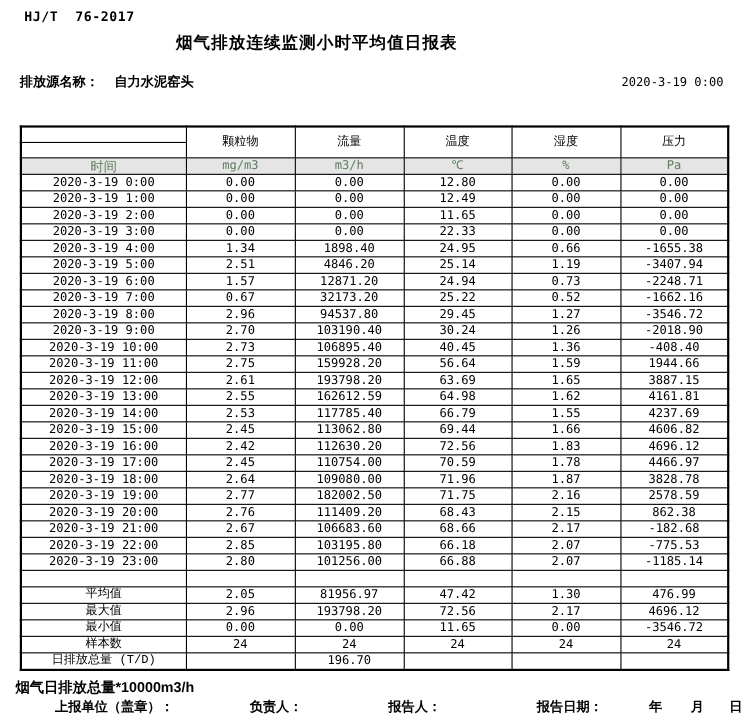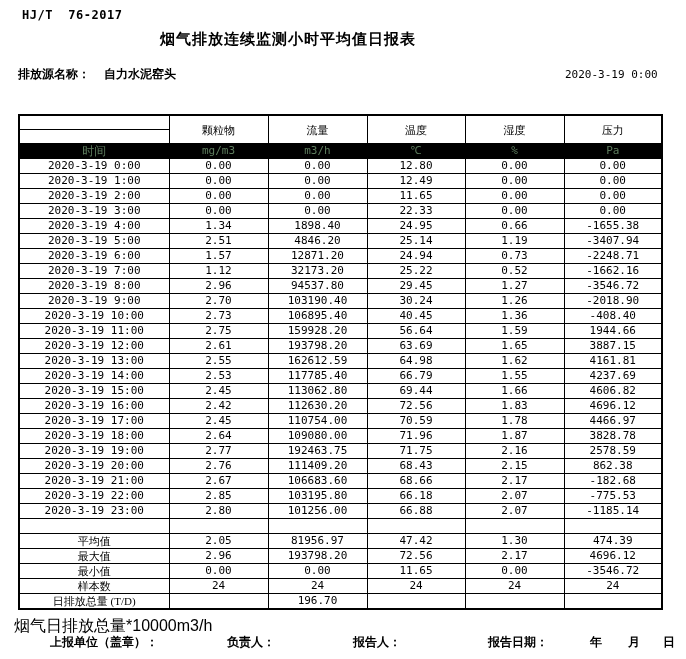--- a/index.html
+++ b/index.html
@@ -18,25 +18,25 @@
     border-collapse:collapse;table-layout:fixed;
     border:2px solid #000;
     font-family:"DejaVu Sans Mono", monospace;
   }
   table.report-table td, table.report-table th{
     border:1px solid #000;text-align:center;vertical-align:middle;
     padding:0;font-weight:normal;font-size:11px;height:14px;line-height:14px;
     overflow:hidden;
   }
   tr.head-sub td{height:13px;line-height:13px;}
-  th.param-head{font-size:12px;font-family:Liberation Serif, serif;}
-  tr.unit-row td{background:#000000;color:#5e7d5e;height:14px;line-height:14px;margin-left:48px;}
+  th.param-head{font-size:12px;font-family:Liberation Mono, monospace;}
+  tr.unit-row td{background:#e5e5e5;color:#5e7d5e;height:14px;line-height:14px;margin-left:48px;}
   tr.unit-row td.time-head{font-size:12px;}
-  td.label-cell{font-family:Liberation Serif, serif;}
-  .footer-note{left:14px;top:616px;font-weight:normal;font-size:16px;}
+  td.label-cell{font-family:Liberation Mono, monospace;}
+  .footer-note{left:14px;top:616px;font-weight:bold;font-size:13px;}
   .footer-line{top:634px;font-weight:bold;font-size:12px;}
   .f-unit{left:14px;margin-left:36px;}
   .f-resp{left:227px;}
   .f-reporter{left:353px;font-family:Liberation Serif, serif;}
   .f-date{left:488px;}
   .f-year{left:590px;}
   .f-month{left:628px;}
   .f-day{left:663px;}
 </style>
 </head>
@@ -129,21 +129,21 @@
       <tr>
         <td>2020-3-19 6:00</td>
         <td>1.57</td>
         <td>12871.20</td>
         <td>24.94</td>
         <td>0.73</td>
         <td>-2248.71</td>
       </tr>
       <tr>
         <td>2020-3-19 7:00</td>
-        <td>1.12</td>
+        <td>0.67</td>
         <td>32173.20</td>
         <td>25.22</td>
         <td>0.52</td>
         <td>-1662.16</td>
       </tr>
       <tr>
         <td>2020-3-19 8:00</td>
         <td>2.96</td>
         <td>94537.80</td>
         <td>29.45</td>
@@ -226,21 +226,21 @@
         <td>2020-3-19 18:00</td>
         <td>2.64</td>
         <td>109080.00</td>
         <td>71.96</td>
         <td>1.87</td>
         <td>3828.78</td>
       </tr>
       <tr>
         <td>2020-3-19 19:00</td>
         <td>2.77</td>
-        <td>192463.75</td>
+        <td>182002.50</td>
         <td>71.75</td>
         <td>2.16</td>
         <td>2578.59</td>
       </tr>
       <tr>
         <td>2020-3-19 20:00</td>
         <td>2.76</td>
         <td>111409.20</td>
         <td>68.43</td>
         <td>2.15</td>
@@ -277,21 +277,21 @@
         <td></td>
         <td></td>
         <td></td>
       </tr>
       <tr>
         <td class="label-cell">平均值</td>
         <td>2.05</td>
         <td>81956.97</td>
         <td>47.42</td>
         <td>1.30</td>
-        <td>474.39</td>
+        <td>476.99</td>
       </tr>
       <tr>
         <td class="label-cell">最大值</td>
         <td>2.96</td>
         <td>193798.20</td>
         <td>72.56</td>
         <td>2.17</td>
         <td>4696.12</td>
       </tr>
       <tr>

